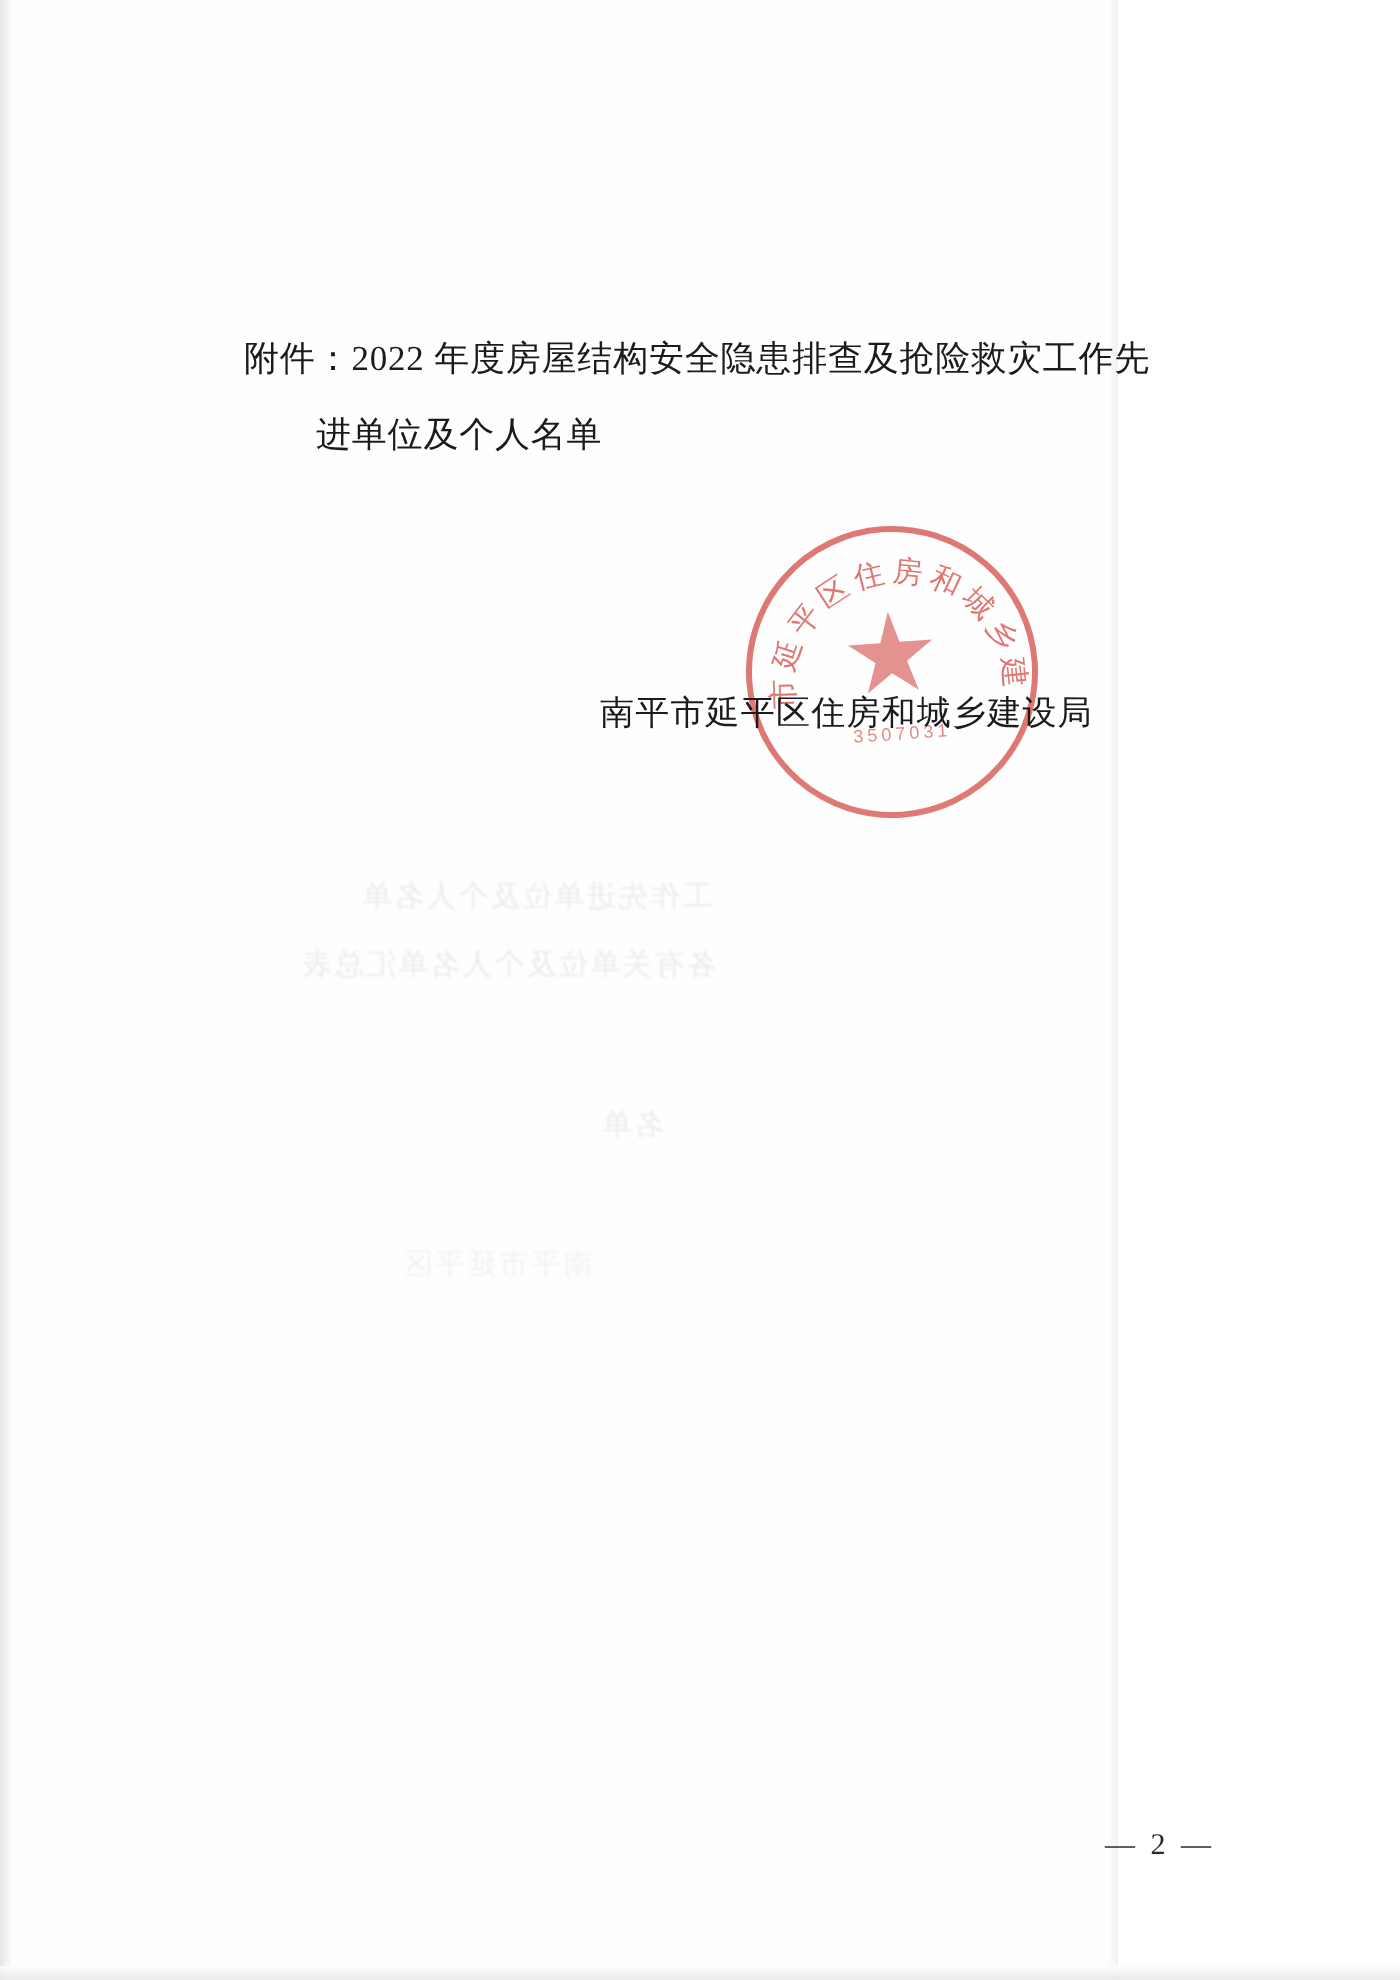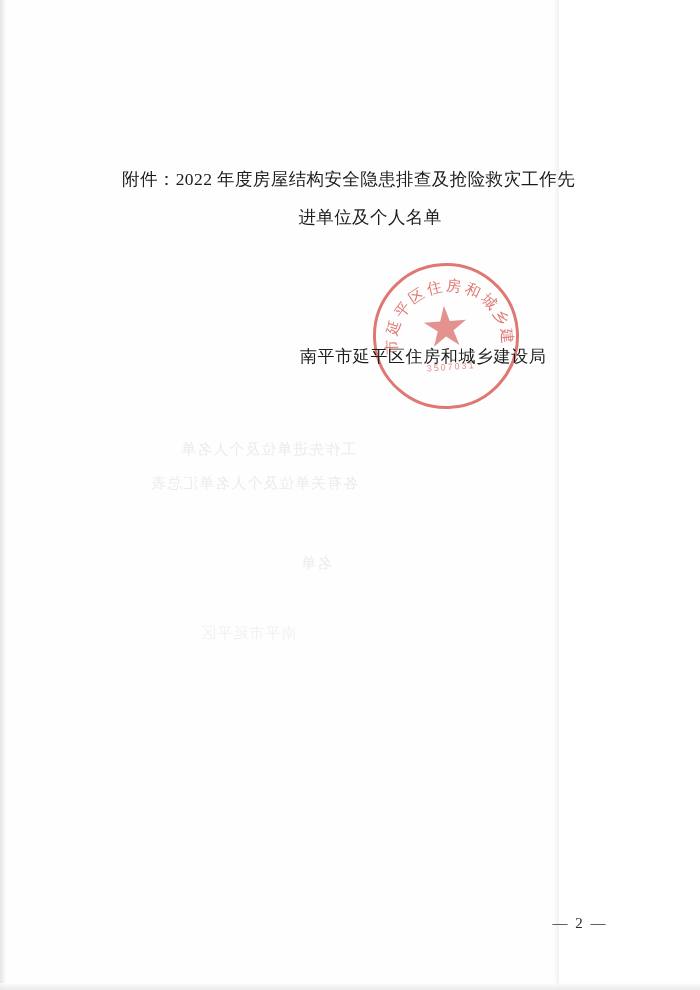--- a/index.html
+++ b/index.html
@@ -62,21 +62,20 @@
     font-family: "Liberation Serif", "DejaVu Serif", serif;
   }
   .body-text .line-1 {
     display: block;
     white-space: nowrap;
   }
   .body-text .line-2 {
     display: block;
     padding-left: 36px;
     white-space: nowrap;
-    text-align: center;
   }
 
   .signature-block {
     position: absolute;
     left: 300px;
     top: 338px;
     width: 300px;
     font-size: 17px;
     line-height: 38px;
     color: #1b1b1b;

